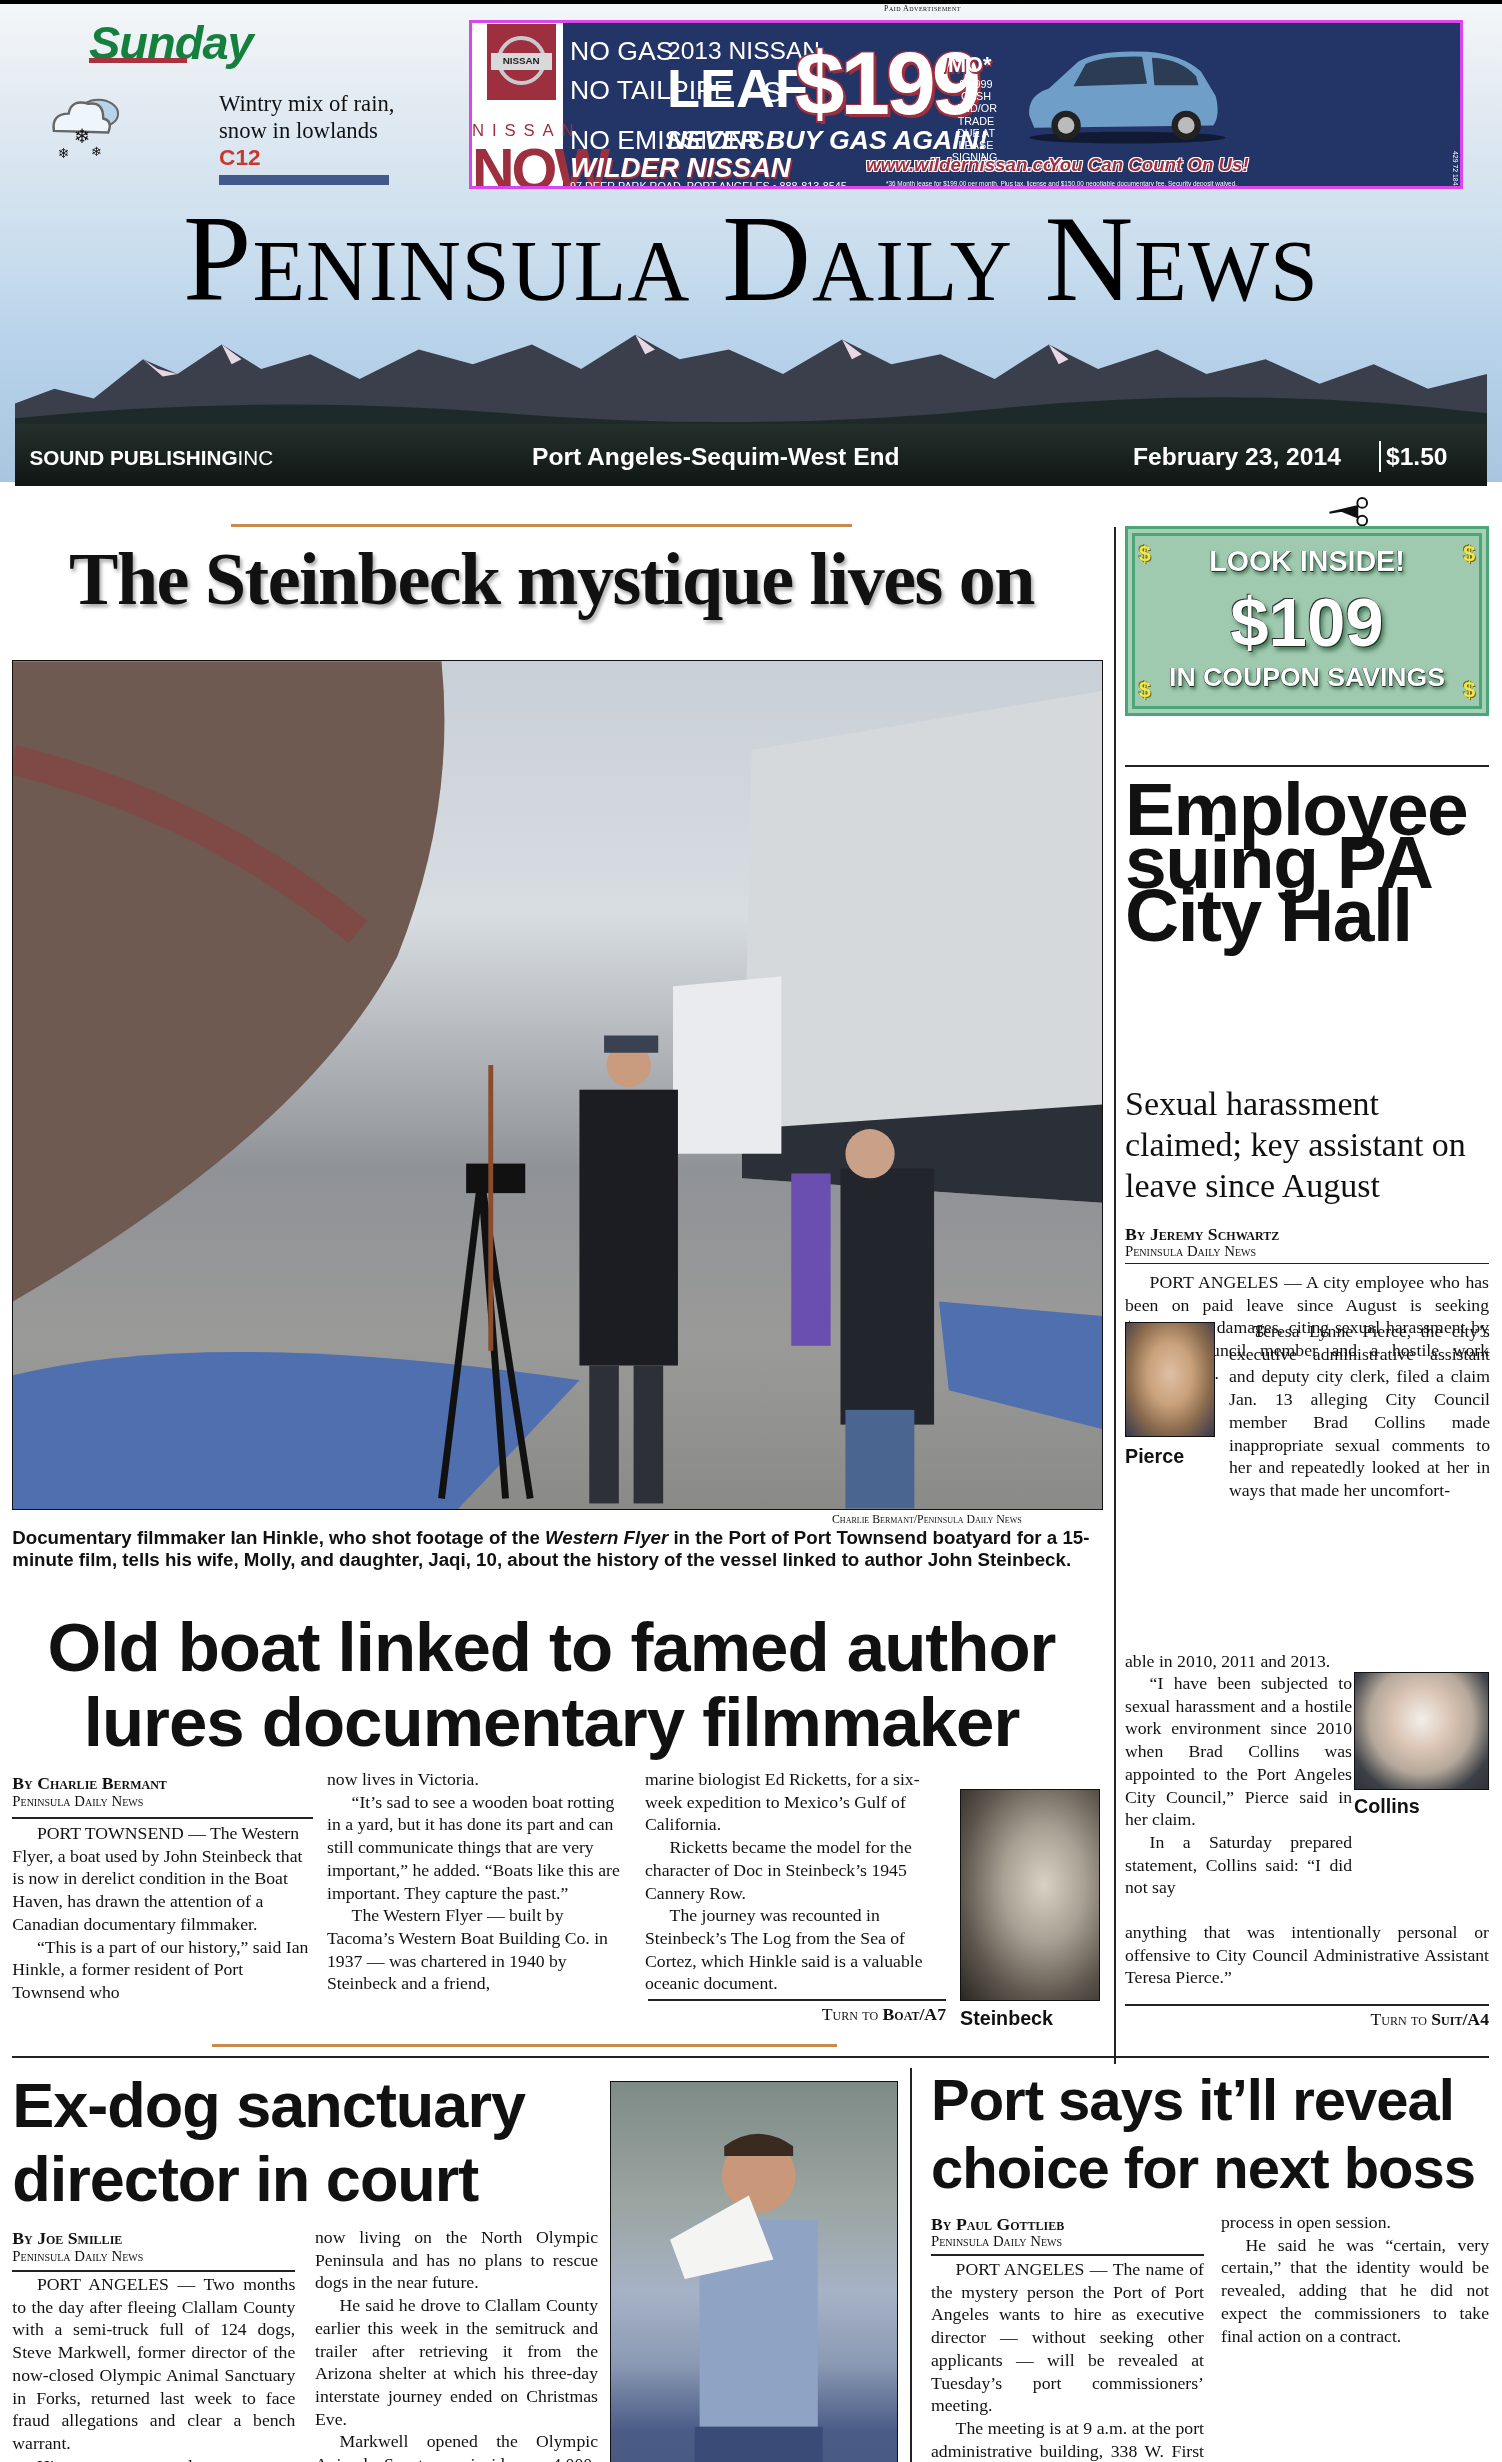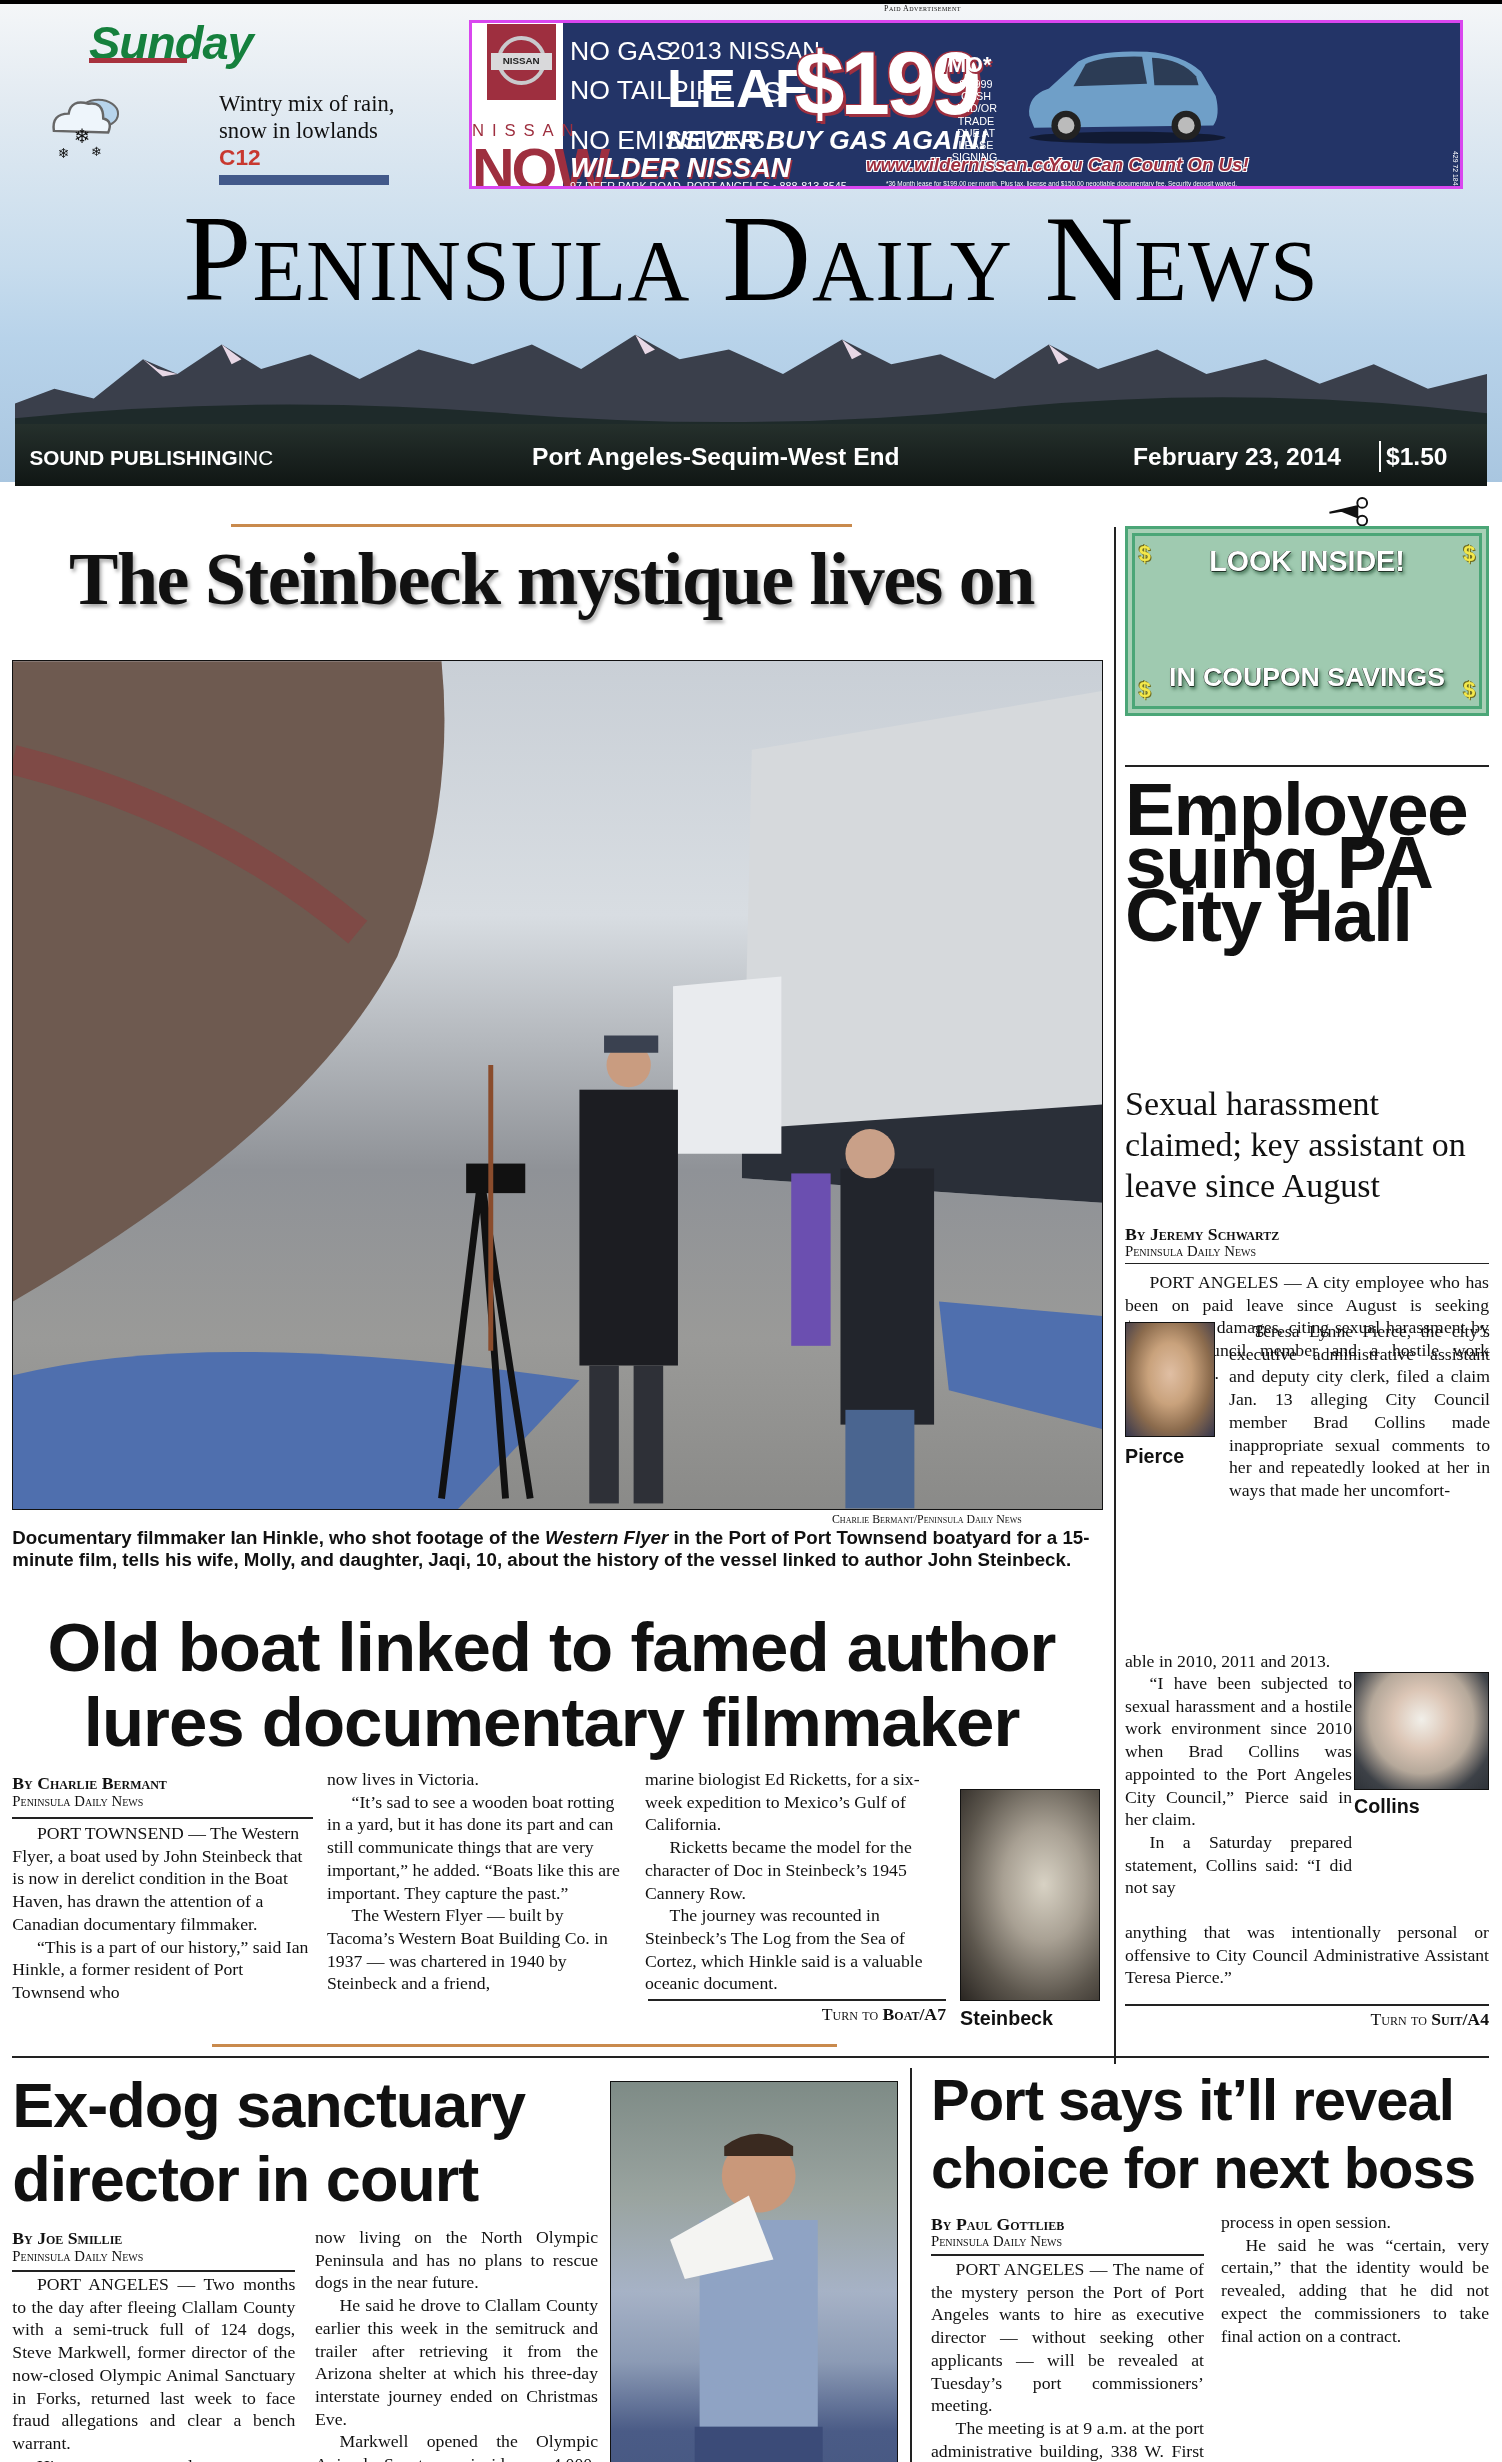--- a/index.html
+++ b/index.html
@@ -291,20 +291,21 @@
   <circle cx="72" cy="48" r="10" fill="none" stroke="#111" stroke-width="4"></circle>
   <path d="M64 18 L5 32 L30 28 L64 42" fill="#111" stroke="#111" stroke-width="4"></path>
 </svg>
 <div id="coupon" class="abs">
   <div id="coupon-inner">
     <span class="coupon-dollar" style="left:3.9px;top:4.9px">$</span>
     <span class="coupon-dollar" style="right:3.9px;top:4.9px">$</span>
     <span class="coupon-dollar" style="left:3.9px;bottom:3px">$</span>
     <span class="coupon-dollar" style="right:3.9px;bottom:3px">$</span>
     <div id="coupon-look">LOOK INSIDE!</div>
+    <div id="coupon-amount">$109</div>
     <div id="coupon-savings">IN COUPON SAVINGS</div>
   </div>
 </div>
 <div id="coupon-rule-bottom" class="abs"></div>
 
 <div id="suit-headline" class="abs">Employee suing PA City Hall</div>
 <div id="suit-deck" class="abs">Sexual harassment claimed; key assistant on leave since August</div>
 <div id="suit-by" class="abs byline">By Jeremy Schwartz</div>
 <div id="suit-byorg" class="abs byline-org">Peninsula Daily News</div>
 <div id="suit-byrule" class="abs byline-rule"></div>

